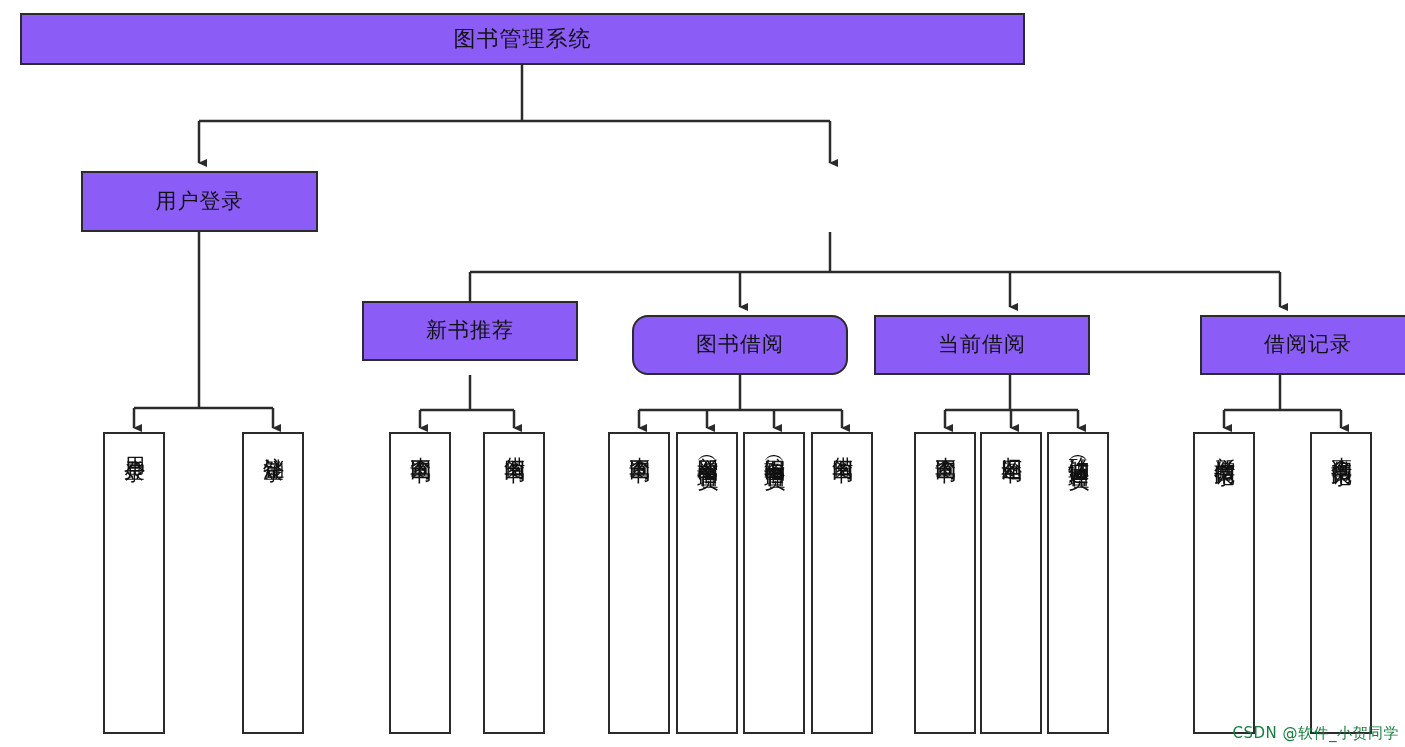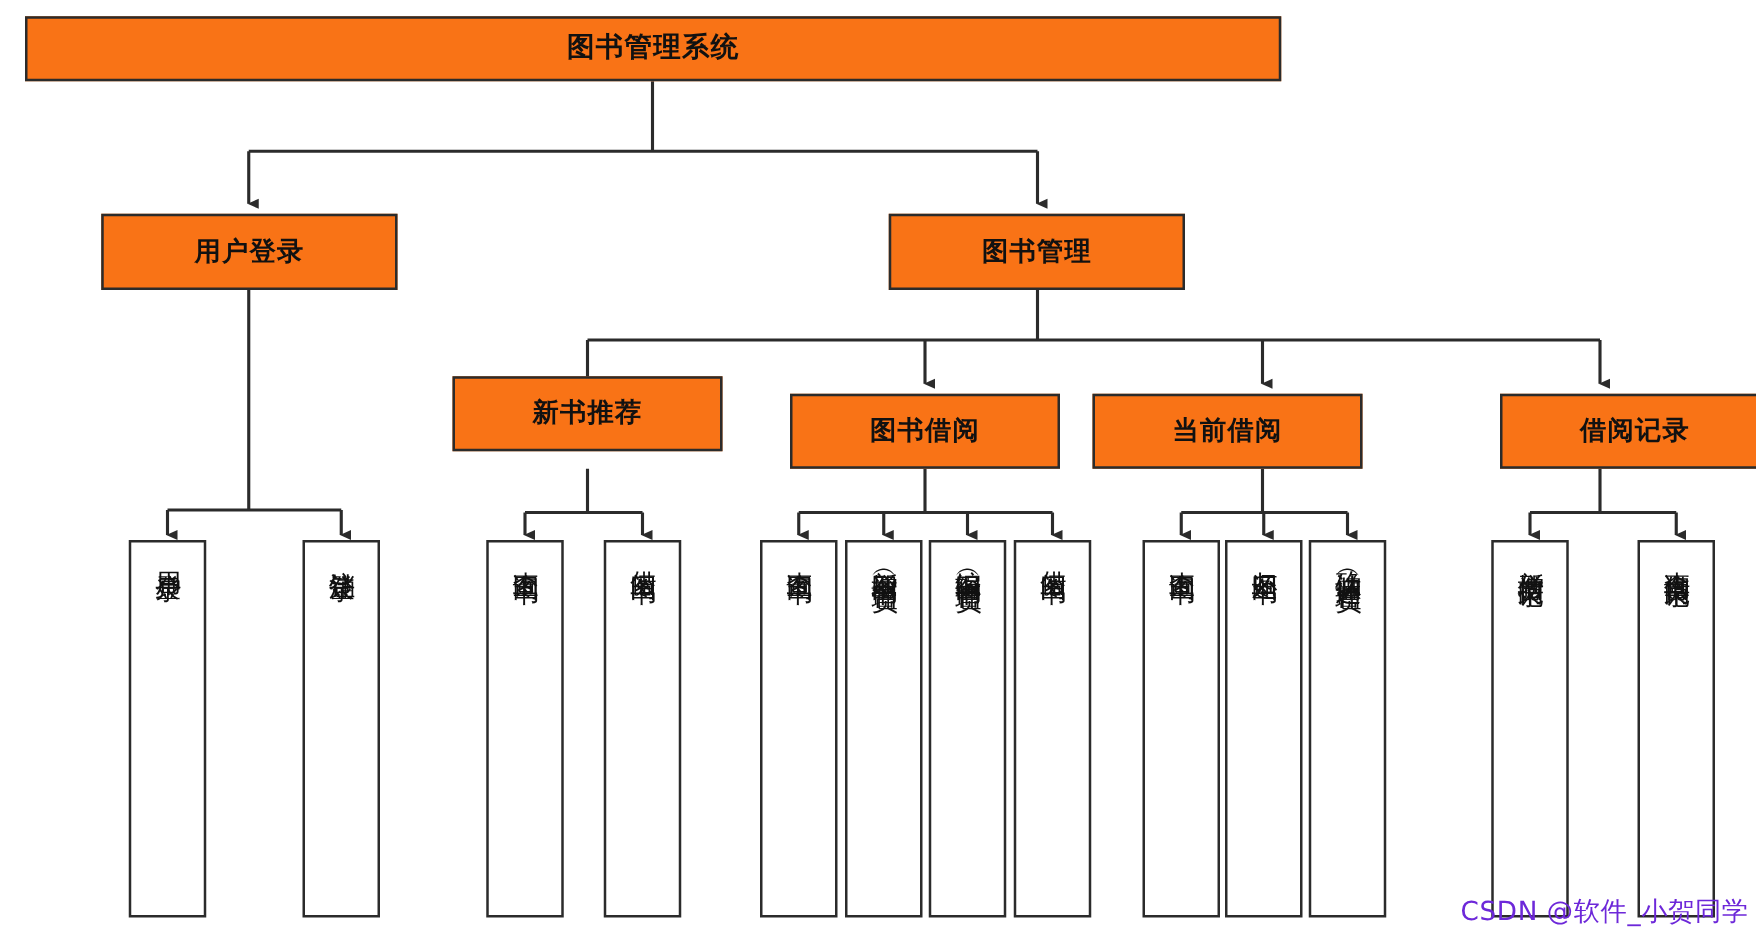--- a/index.html
+++ b/index.html
@@ -1,32 +1,32 @@
 <!DOCTYPE html>
 <html><head>
 <meta charset="utf-8">
 <style>
   html,body{margin:0;padding:0;background:#ffffff;}
   body{width:1405px;height:747px;overflow:hidden;
        font-family:"DejaVu Sans","Liberation Sans",sans-serif;}
   #stage{position:relative;width:1405px;height:747px;background:#fff;}
   svg#wires{position:absolute;left:0;top:0;width:1405px;height:747px;}
 
-  .node{position:absolute;box-sizing:border-box;background:#f97316;
+  .node{position:absolute;box-sizing:border-box;background:#8b5cf6;
         border:2px solid #2b2b2b;display:flex;align-items:center;
-        justify-content:center;color:#111;font-weight:bold;}
+        justify-content:center;color:#111;}
   .node.h{font-size:21px;line-height:1.1;letter-spacing:1px;}
   .node.root{font-size:22px;}
   .leaf{position:absolute;box-sizing:border-box;background:#ffffff;
         border:2px solid #2b2b2b;display:flex;align-items:flex-start;
         justify-content:center;color:#111;padding-top:6px;}
   .leaf .vtext{writing-mode:vertical-rl;text-orientation:upright;
         font-size:21px;line-height:1.22;letter-spacing:2px;white-space:nowrap;}
-  .watermark{position:absolute;right:6px;bottom:4px;color:#6d28d9;
-        font-size:21px;letter-spacing:.5px;white-space:nowrap;}
+  .watermark{position:absolute;right:6px;bottom:4px;color:#15803d;
+        font-size:15px;letter-spacing:.5px;white-space:nowrap;}
 </style>
 </head>
 <body>
 
 <div id="stage">
 
   <svg id="wires" viewBox="0 0 1405 747" xmlns="http://www.w3.org/2000/svg">
     <defs>
       <marker id="ah" markerWidth="10" markerHeight="10" refX="5" refY="8" orient="auto" markerUnits="userSpaceOnUse">
         <path d="M1,0 L9,0 L5,9 Z" fill="#2b2b2b"></path>
@@ -72,24 +72,23 @@
       <path d="M1280,375 L1280,410"></path>
       <path d="M1224,410 L1341,410"></path>
       <path d="M1224,410 L1224,428" marker-end="url(#ah)"></path>
       <path d="M1341,410 L1341,428" marker-end="url(#ah)"></path>
     </g>
   </svg>
 
   <div class="node h root" style="left:20px;top:13px;width:1005px;height:52px;">图书管理系统</div>
 
   <div class="node h" style="left:81px;top:171px;width:237px;height:61px;">用户登录</div>
-  <div class="node h" style="left:711px;top:171px;width:237px;height:61px;">图书管理</div>
 
   <div class="node h" style="left:362px;top:301px;width:216px;height:60px;">新书推荐</div>
-  <div class="node h" style="left:632px;top:315px;width:216px;height:60px;">图书借阅</div>
+  <div class="node h" style="left:632px;top:315px;width:216px;height:60px;border-radius:16px;">图书借阅</div>
   <div class="node h" style="left:874px;top:315px;width:216px;height:60px;">当前借阅</div>
   <div class="node h" style="left:1172px;top:315px;width:216px;height:60px;margin-left:28px;">借阅记录</div>
 
   <div class="leaf" style="left:103px;top:432px;width:62px;height:302px;">
     <span class="vtext">用户登录</span>
   </div>
   <div class="leaf" style="left:242px;top:432px;width:62px;height:302px;">
     <span class="vtext">注销登录</span>
   </div>
 

